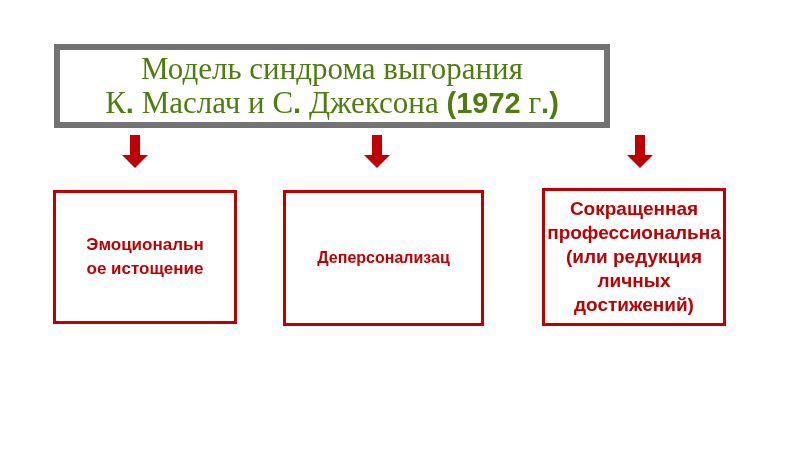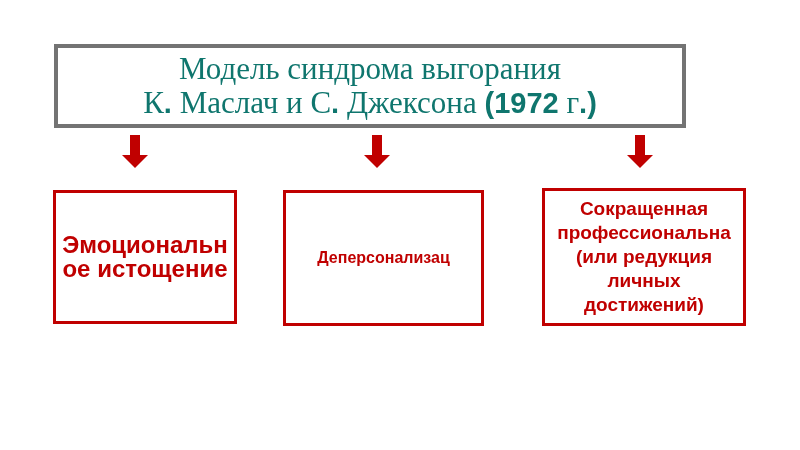--- a/index.html
+++ b/index.html
@@ -9,28 +9,28 @@
     height: 450px;
     background: #ffffff;
     overflow: hidden;
     font-family: "Liberation Sans", sans-serif;
   }
 
   
   .title-box {
     position: absolute;
     left: 54px; top: 44px;
-    width: 632px; height: 84px;
-    border: 4px solid #737373;
+    width: 556px; height: 84px;
+    border: 6px solid #737373;
     box-sizing: border-box;
     display: flex;
     flex-direction: column;
     justify-content: center;
     align-items: center;
-    color: #0f766e;
+    color: #4d7c0f;
     font-family: "Liberation Serif", serif;
     font-size: 31px;
     line-height: 34px;
     text-align: center;
     white-space: pre;
   }
   .title-box .seg-bold {
     font-family: "Liberation Sans", sans-serif;
     font-weight: bold;
     font-size: 29px;
@@ -69,30 +69,30 @@
     text-align: center;
     color: #C00000;
     font-family: "Liberation Sans", sans-serif;
     font-weight: bold;
     overflow: visible;
   }
   .comp-box .lines { flex: none; }
   .box-1 {
     left: 53px; top: 190px;
     width: 184px; height: 134px;
-    font-size: 24px; line-height: 24px;
+    font-size: 17px; line-height: 24px;
   }
   .box-2 {
     left: 283px; top: 190px;
     width: 201px; height: 136px;
     font-size: 16px; line-height: 24px;
   }
   .box-3 {
     left: 542px; top: 188px;
-    width: 204px; height: 138px;
+    width: 184px; height: 138px;
     font-size: 19px; line-height: 24px; align-items: center;
   }
 </style>
 </head>
 <body>
 
 <div class="slide">
 
   <div class="title-box">
     <div>Модель синдрома выгорания</div>

